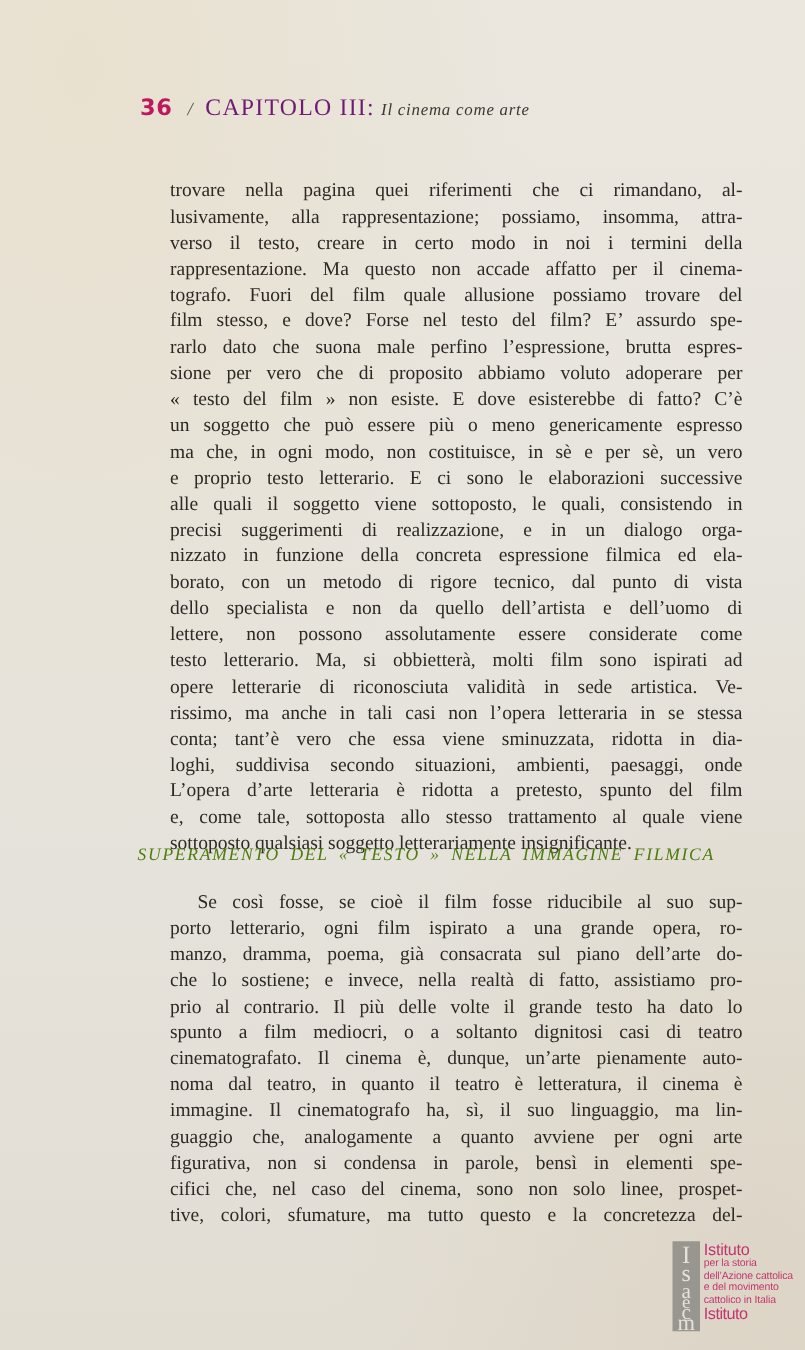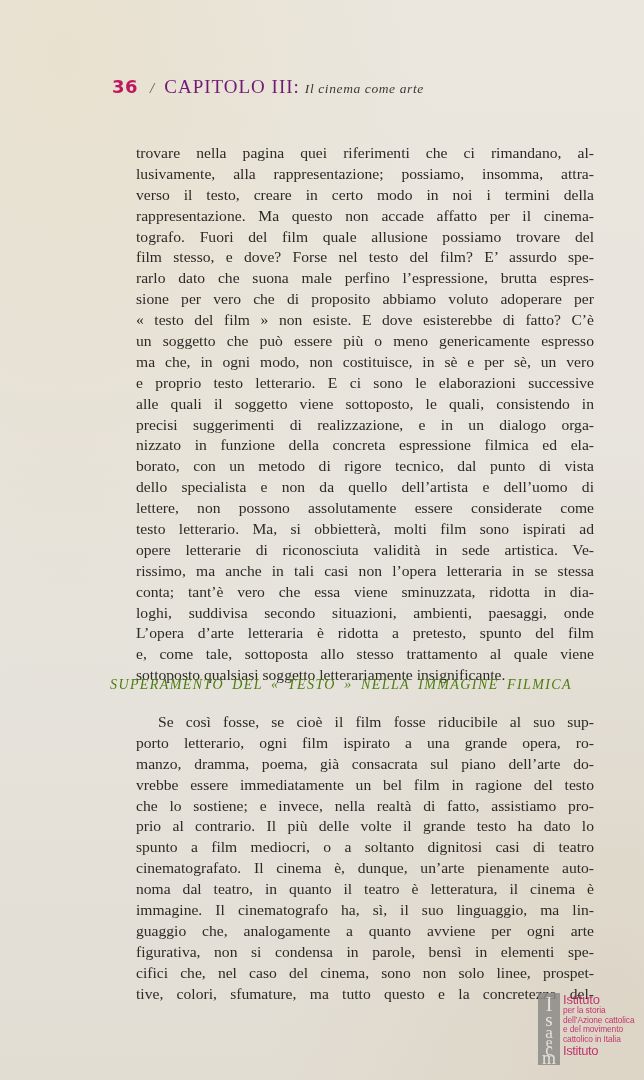--- a/index.html
+++ b/index.html
@@ -191,21 +191,20 @@
       <span class="line">e, come tale, sottoposta allo stesso trattamento al quale viene</span>
       <span class="line last">sottoposto qualsiasi soggetto letterariamente insignificante.</span>
     </div>
 
   <div class="section-heading">SUPERAMENTO DEL « TESTO » NELLA IMMAGINE FILMICA</div>
 
   <div class="text-block" id="para2">
       <span class="line indent">Se così fosse, se cioè il film fosse riducibile al suo sup-</span>
       <span class="line">porto letterario, ogni film ispirato a una grande opera, ro-</span>
       <span class="line">manzo, dramma, poema, già consacrata sul piano dell’arte do-</span>
-      <span class="line">vrebbe essere immediatamente un bel film in ragione del testo</span>
       <span class="line">che lo sostiene; e invece, nella realtà di fatto, assistiamo pro-</span>
       <span class="line">prio al contrario. Il più delle volte il grande testo ha dato lo</span>
       <span class="line">spunto a film mediocri, o a soltanto dignitosi casi di teatro</span>
       <span class="line">cinematografato. Il cinema è, dunque, un’arte pienamente auto-</span>
       <span class="line">noma dal teatro, in quanto il teatro è letteratura, il cinema è</span>
       <span class="line">immagine. Il cinematografo ha, sì, il suo linguaggio, ma lin-</span>
       <span class="line">guaggio che, analogamente a quanto avviene per ogni arte</span>
       <span class="line">figurativa, non si condensa in parole, bensì in elementi spe-</span>
       <span class="line">cifici che, nel caso del cinema, sono non solo linee, prospet-</span>
       <span class="line">tive, colori, sfumature, ma tutto questo e la concretezza del-</span>

